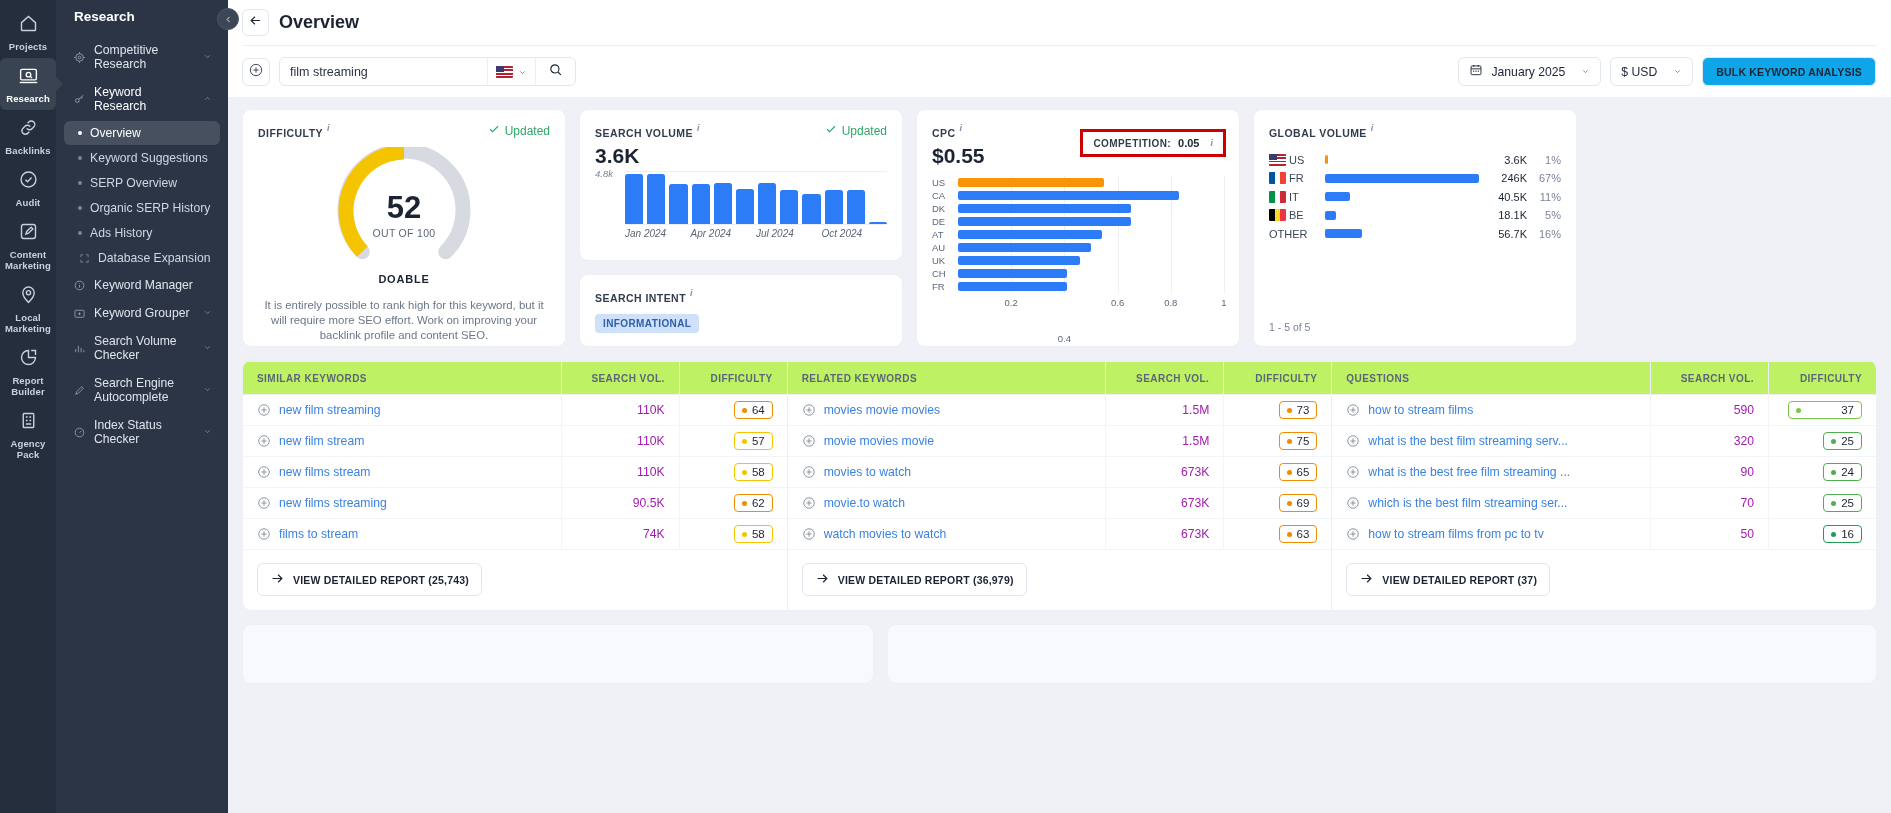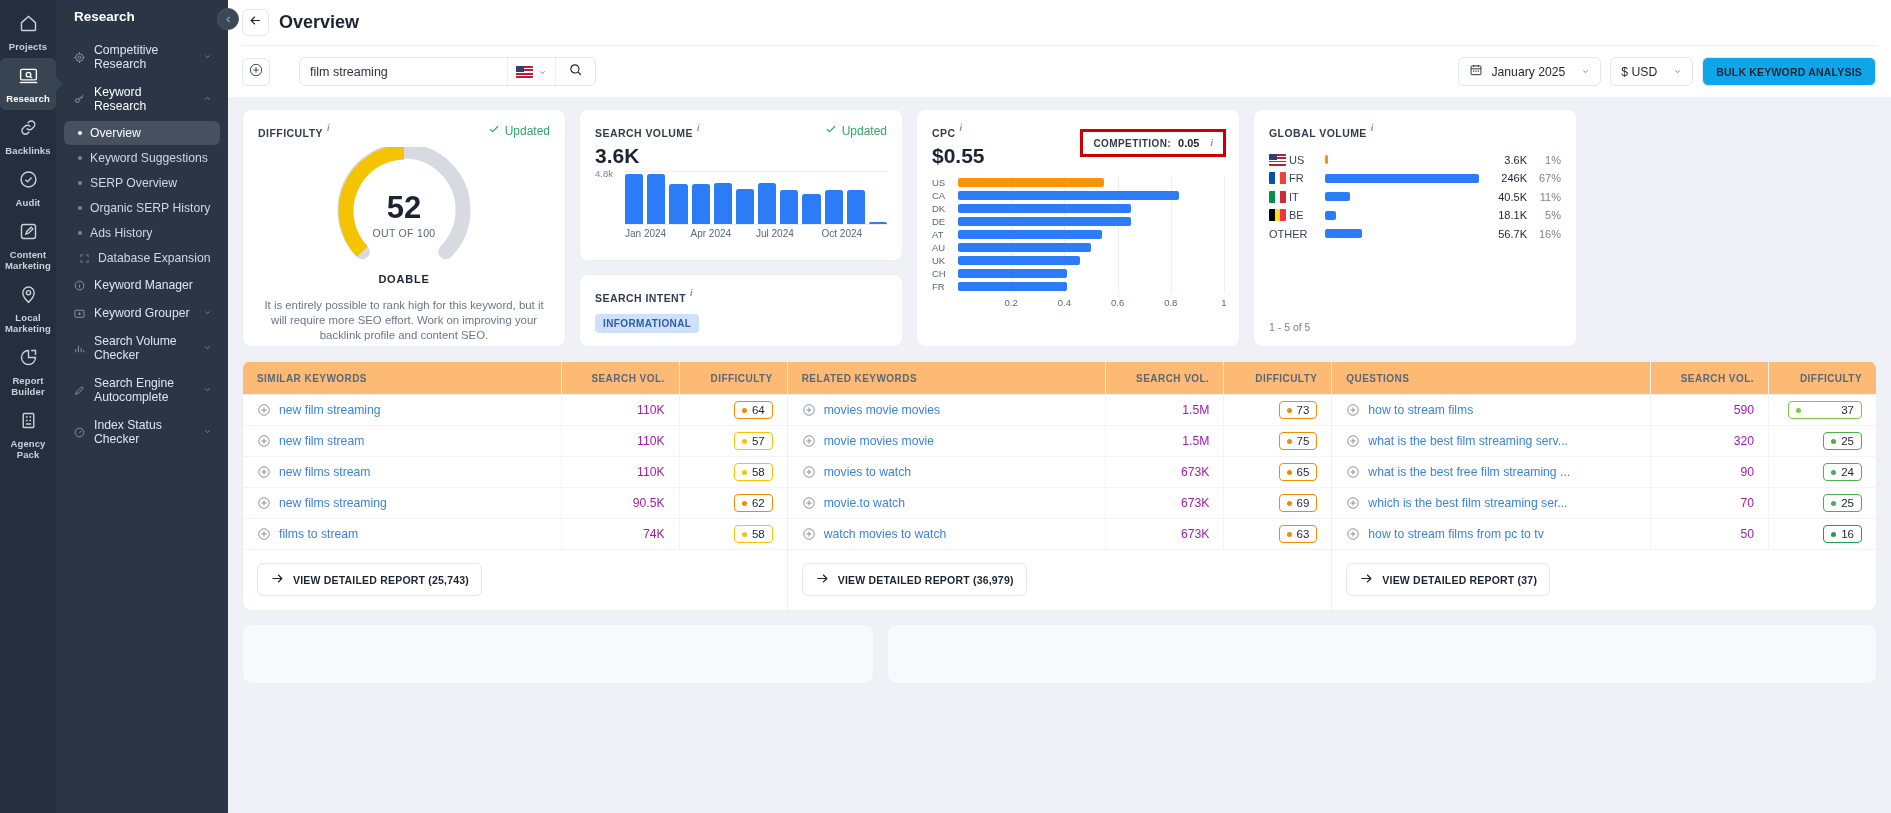--- a/index.html
+++ b/index.html
@@ -94,21 +94,20 @@
   .back-btn {
     width: 27px; height: 27px; border: 1px solid #e2e6ee; border-radius: 6px;
     background: #fff; display: flex; align-items: center; justify-content: center; cursor: pointer;
   }
   .back-btn svg { width: 15px; height: 15px; stroke: #1c2433; stroke-width: 1.8; fill: none; }
   .page-title { font-size: 18px; font-weight: 700; color: #1c2433; }
 
   .topbar-row2 {
     display: flex; align-items: center; border-top: 1px solid #edf0f5;
     padding: 11px 1px 11px 0;
-    gap: 20px;
   }
   .add-btn {
     width: 28px; height: 28px; border: 1px solid #e2e6ee; border-radius: 6px;
     background: #fff; display: flex; align-items: center; justify-content: center;
     cursor: pointer; flex: 0 0 28px;
   }
   .add-btn svg { width: 16px; height: 16px; stroke: #333d4d; stroke-width: 1.4; fill: none; }
   .searchbox {
     margin-left: 9px; display: flex; align-items: center;
     border: 1px solid #e2e6ee; border-radius: 6px; height: 29px;
@@ -179,21 +178,21 @@
   .gauge-wrap { position: relative; width: 134px; height: 124px; margin: 6px auto 0; }
   .gauge-num { position: absolute; left: 0; right: 0; top: 43px; text-align: center; font-size: 31px; font-weight: 700; color: #1c2433; }
   .gauge-sub { position: absolute; left: 0; right: 0; top: 80px; text-align: center; font-size: 10.5px; color: #5b6779; letter-spacing: .3px; }
   .gauge-verdict { text-align: center; font-size: 11px; font-weight: 700; letter-spacing: .8px; color: #1c2433; margin-top: 2px; }
   .gauge-desc { font-size: 11.4px; color: #6b7787; text-align: center; line-height: 15px; margin-top: 13px; padding: 0 2px; }
 
   
   .col-mid { display: flex; flex-direction: column; gap: 13px; width: 324px; }
   .card-volume { height: 152px; }
   .big-num { font-size: 21px; font-weight: 700; color: #1c2433; margin-top: 3px; }
-  .sv-chart { position: relative; margin-top: 3px; height: 58px; }
+  .sv-chart { position: relative; margin-top: 3px; height: 58px; font-style: italic; }
   .sv-ymax { position: absolute; left: 0; top: -3px; font-size: 9.5px; color: #7a8596; }
   .sv-plot {
     margin-left: 30px; height: 54px; border-top: 1px solid #eceff4;
     border-bottom: 1px solid #eceff4; display: flex; align-items: flex-end; gap: 4px;
   }
   .sv-bar { flex: 1 1 0; background: #2b7cf6; border-radius: 2.5px 2.5px 0 0; }
   .sv-xlabels { margin-left: 30px; display: flex; font-size: 10px; color: #5b6779; margin-top: 3px; position: relative; height: 13px; }
   .sv-xlabels span { position: absolute; }
 
   .card-intent { height: 73px; }
@@ -241,21 +240,21 @@
   .ideas {
     background: #fff; border-radius: 9px; border: 1px solid #eceff4;
     margin-top: 13px; overflow: hidden;
   }
   .ideas-title { font-size: 15px; font-weight: 700; color: #1c2433; padding: 14px 16px 11px; }
   .ideas-cols { display: flex; }
   .ideas-col { flex: 1 1 0; border-left: 1px solid #eceff4; }
   .ideas-col:first-child { border-left: 0; }
   .th-row {
     display: flex; align-items: center; height: 34px;
-    border-top: 1px solid #eceff4; border-bottom: 1px solid #eceff4; background: #fdba74;
+    border-top: 1px solid #eceff4; border-bottom: 1px solid #eceff4; background: #bef264;
   }
   .th {
     font-size: 10px; font-weight: 700; letter-spacing: .45px; color: #5b6779;
     padding: 0 14px;
   }
   .th.kw { flex: 1 1 auto; }
   .th.vol { width: 118px; flex: 0 0 118px; text-align: right; border-left: 1px solid #eceff4; height: 100%; display: flex; align-items: center; justify-content: flex-end; }
   .th.dif { width: 108px; flex: 0 0 108px; text-align: right; border-left: 1px solid #eceff4; height: 100%; display: flex; align-items: center; justify-content: flex-end; }
   .tr { display: flex; align-items: center; height: 31px; border-bottom: 1px solid #f2f4f8; }
   .td-kw { flex: 1 1 auto; display: flex; align-items: center; gap: 8px; padding: 0 14px; min-width: 0; }
@@ -699,21 +698,21 @@
               </div>
               <div class="cpc-row">
                 <div class="cpc-cc">FR</div>
                 <div class="cpc-track">
                   <div class="cpc-bar" title="FR: 0.41" style="width: 41%;"></div>
                 </div>
               </div>
             </div>
           <div class="cpc-axis" id="cpc-axis">
               <span style="left: 20%;">0.2</span>
-              <span style="left: 40%;">0.4</span>
+              <span style="left: 40%; margin-top: 36px;">0.4</span>
               <span style="left: 60%;">0.6</span>
               <span style="left: 80%;">0.8</span>
               <span style="left: 100%;">1</span>
             </div>
         </div>
       </div>
 
       <div class="card card-global">
         <div>
           <span class="card-label">GLOBAL VOLUME</span><span class="info-i">i</span>

